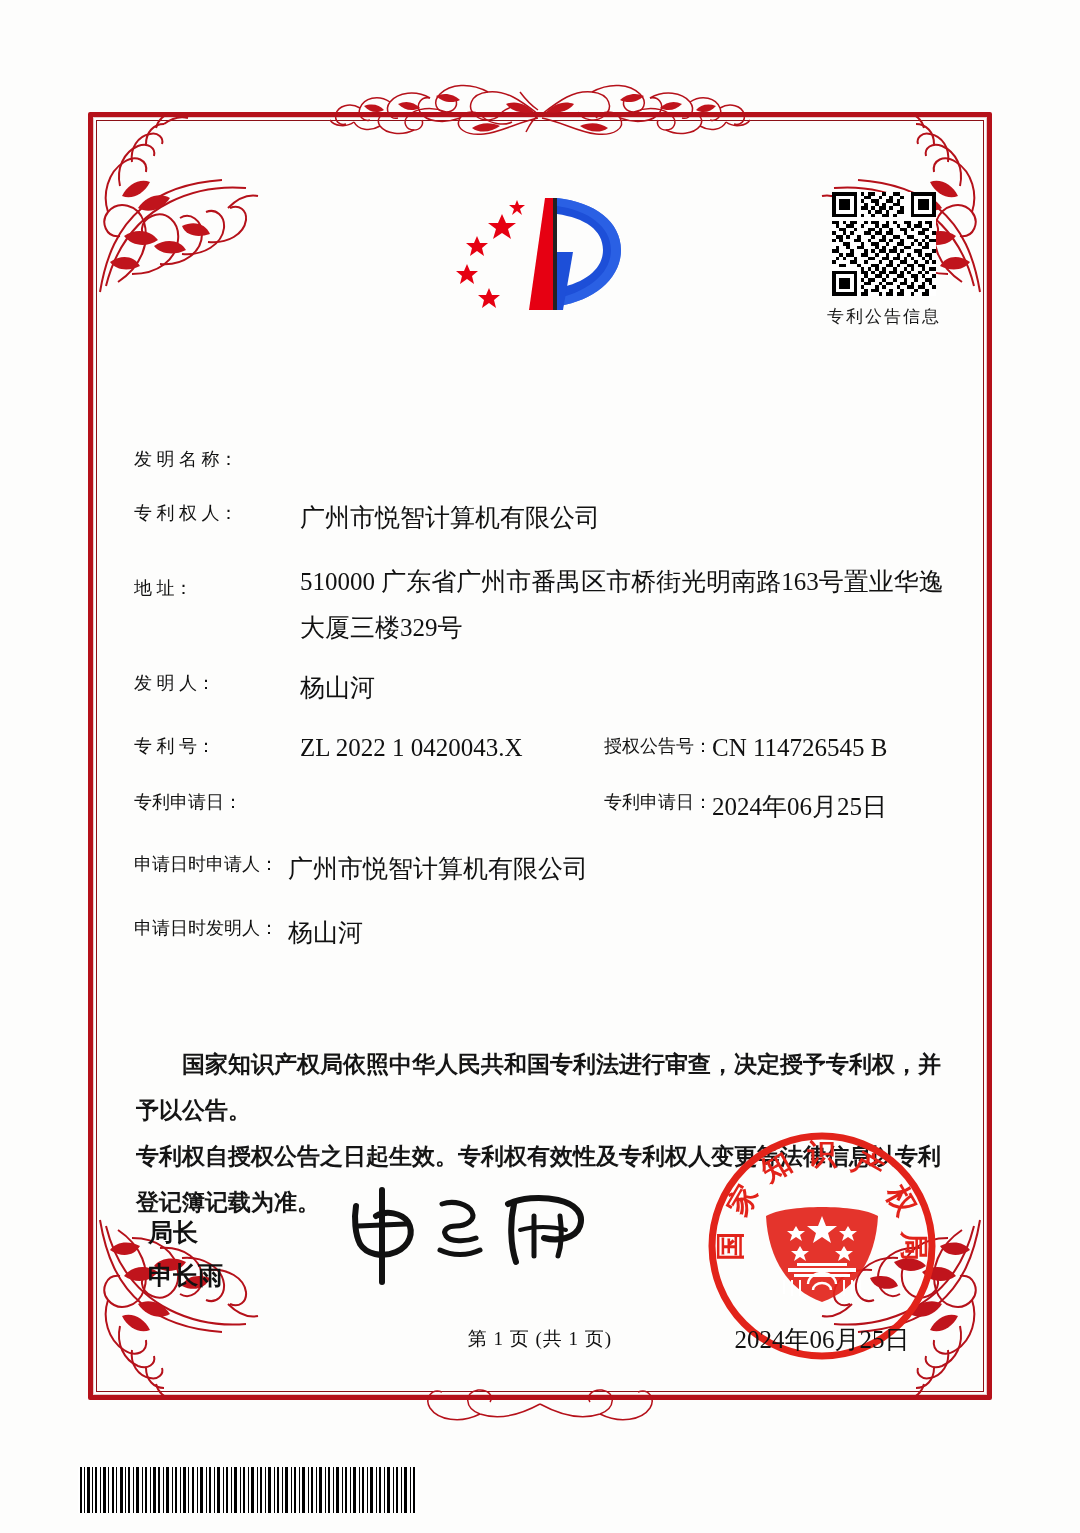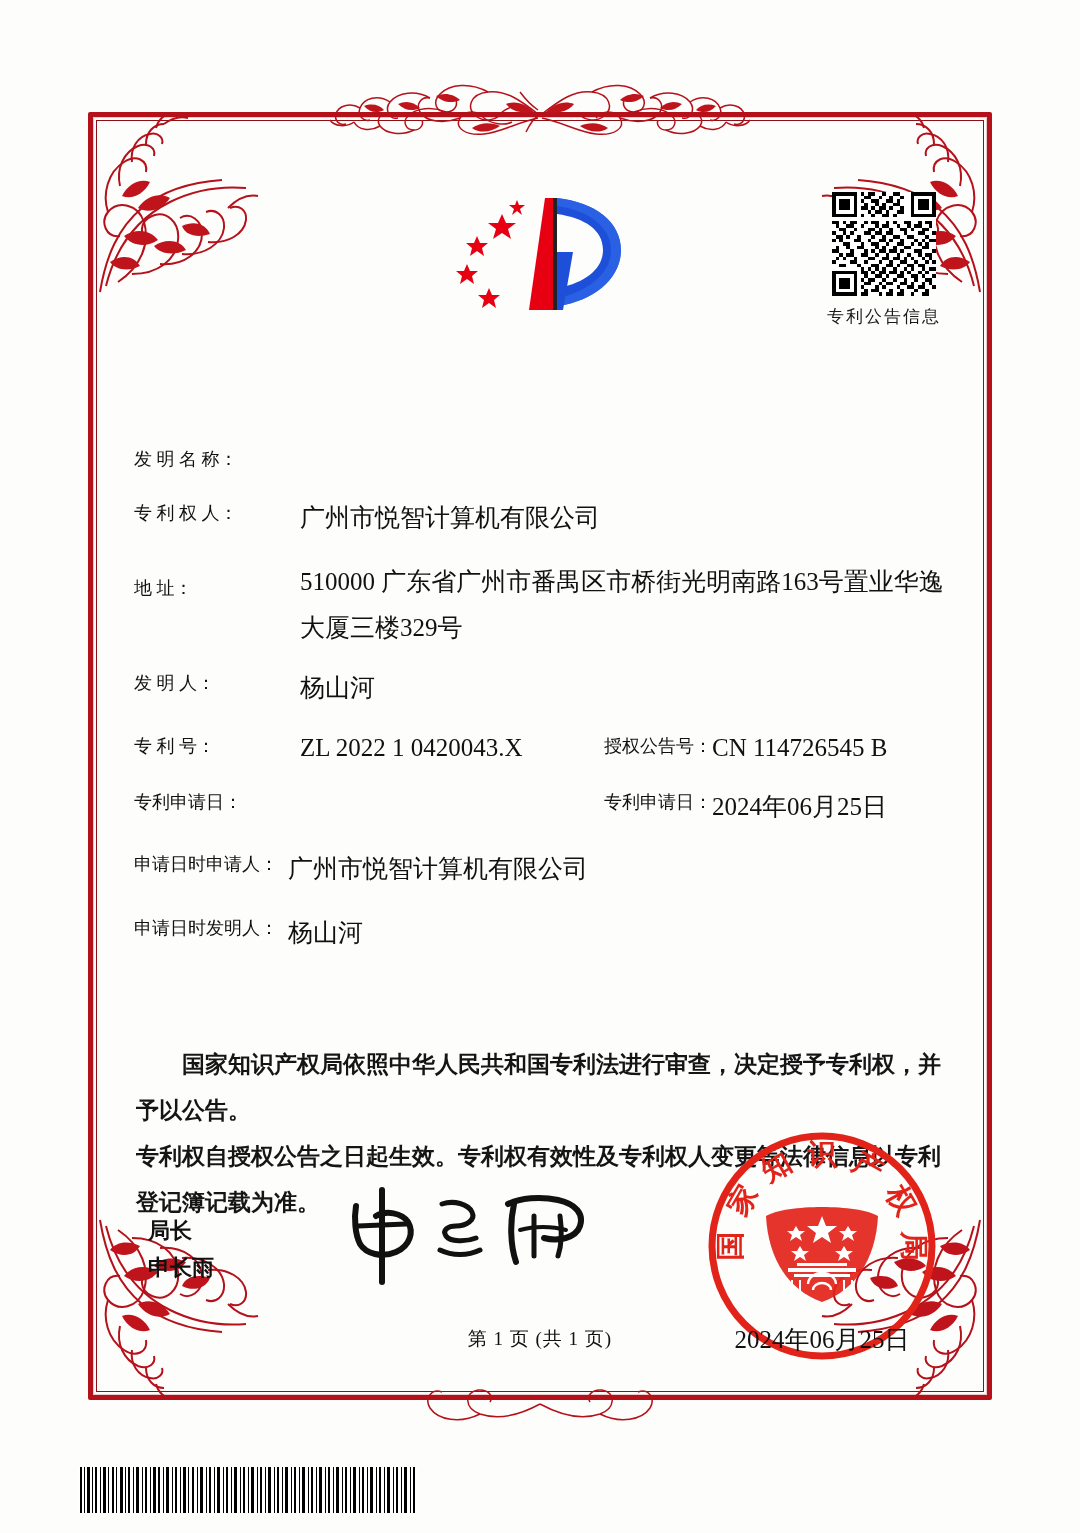--- a/index.html
+++ b/index.html
@@ -196,21 +196,21 @@
     color: #151515;
   }
   .statement p { margin: 0; }
   .statement .p1 { text-indent: 46px; }
 
   
   .sig-block {
     position: absolute;
     left: 36px;
     top: 1072px;
-    font-size: 22px;
+    font-size: 25px;
     line-height: 1.7;
     font-weight: 600;
   }
   .signature {
     position: absolute;
     left: 226px;
     top: 1042px;
     width: 270px;
     height: 108px;
   }

